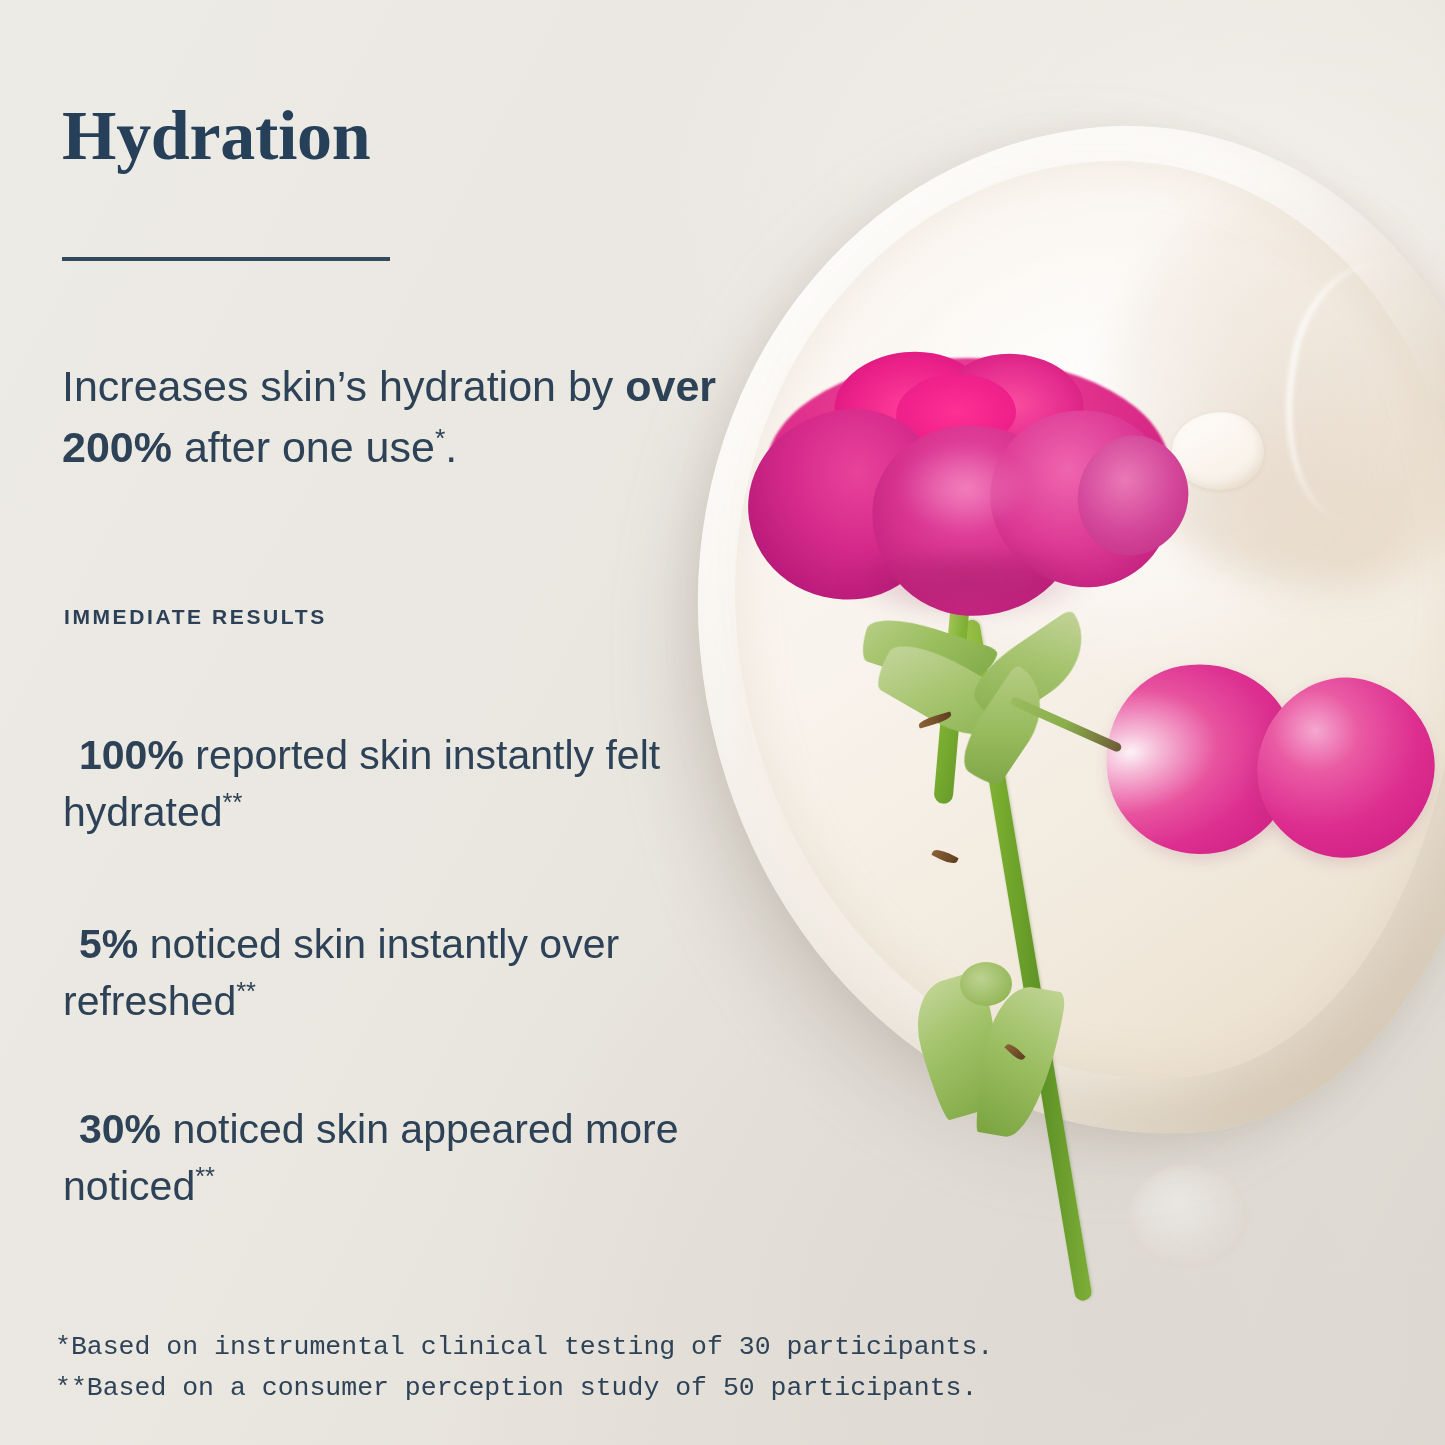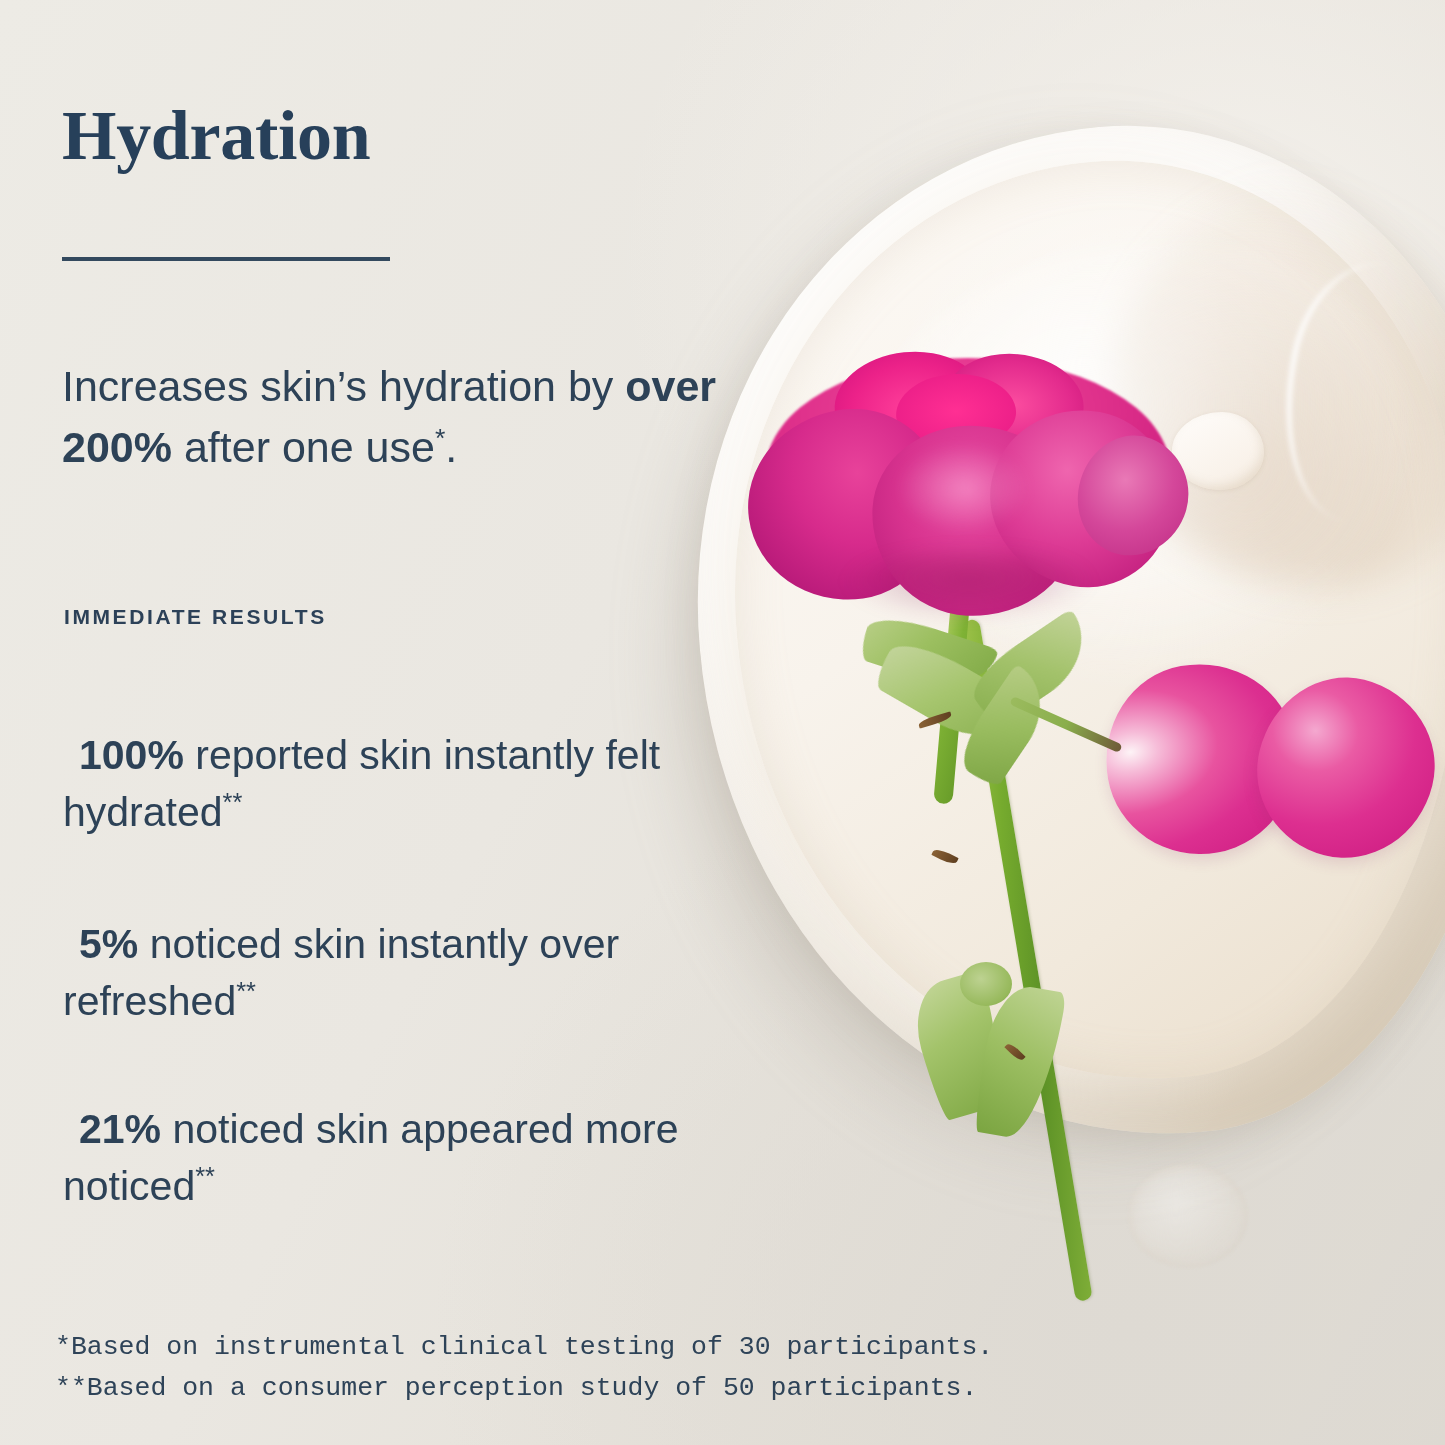--- a/index.html
+++ b/index.html
@@ -403,21 +403,21 @@
     <div class="rule"></div>
 
     <p class="subhead"><span>Increases skin’s hydration by </span><b>over 200%</b><span> after one use</span><sup>*</sup><span>.</span></p>
 
     <div class="results-label">IMMEDIATE RESULTS</div>
 
     <p class="stat stat-1"><b>100%</b><span> reported skin instantly felt hydrated</span><sup>**</sup></p>
 
     <p class="stat stat-2"><b>5%</b><span> noticed skin instantly over refreshed</span><sup>**</sup></p>
 
-    <p class="stat stat-3"><b>21%</b><span> noticed skin appeared more noticed</span><sup>**</sup></p>
+    <p class="stat stat-3"><b>30%</b><span> noticed skin appeared more noticed</span><sup>**</sup></p>
 
     <div class="footnotes">
       <span class="footnote">*Based on instrumental clinical testing of 30 participants.</span>
       <span class="footnote">**Based on a consumer perception study of 50 participants.</span>
     </div>
 
   </div>
 </div>
 
 </body></html>

